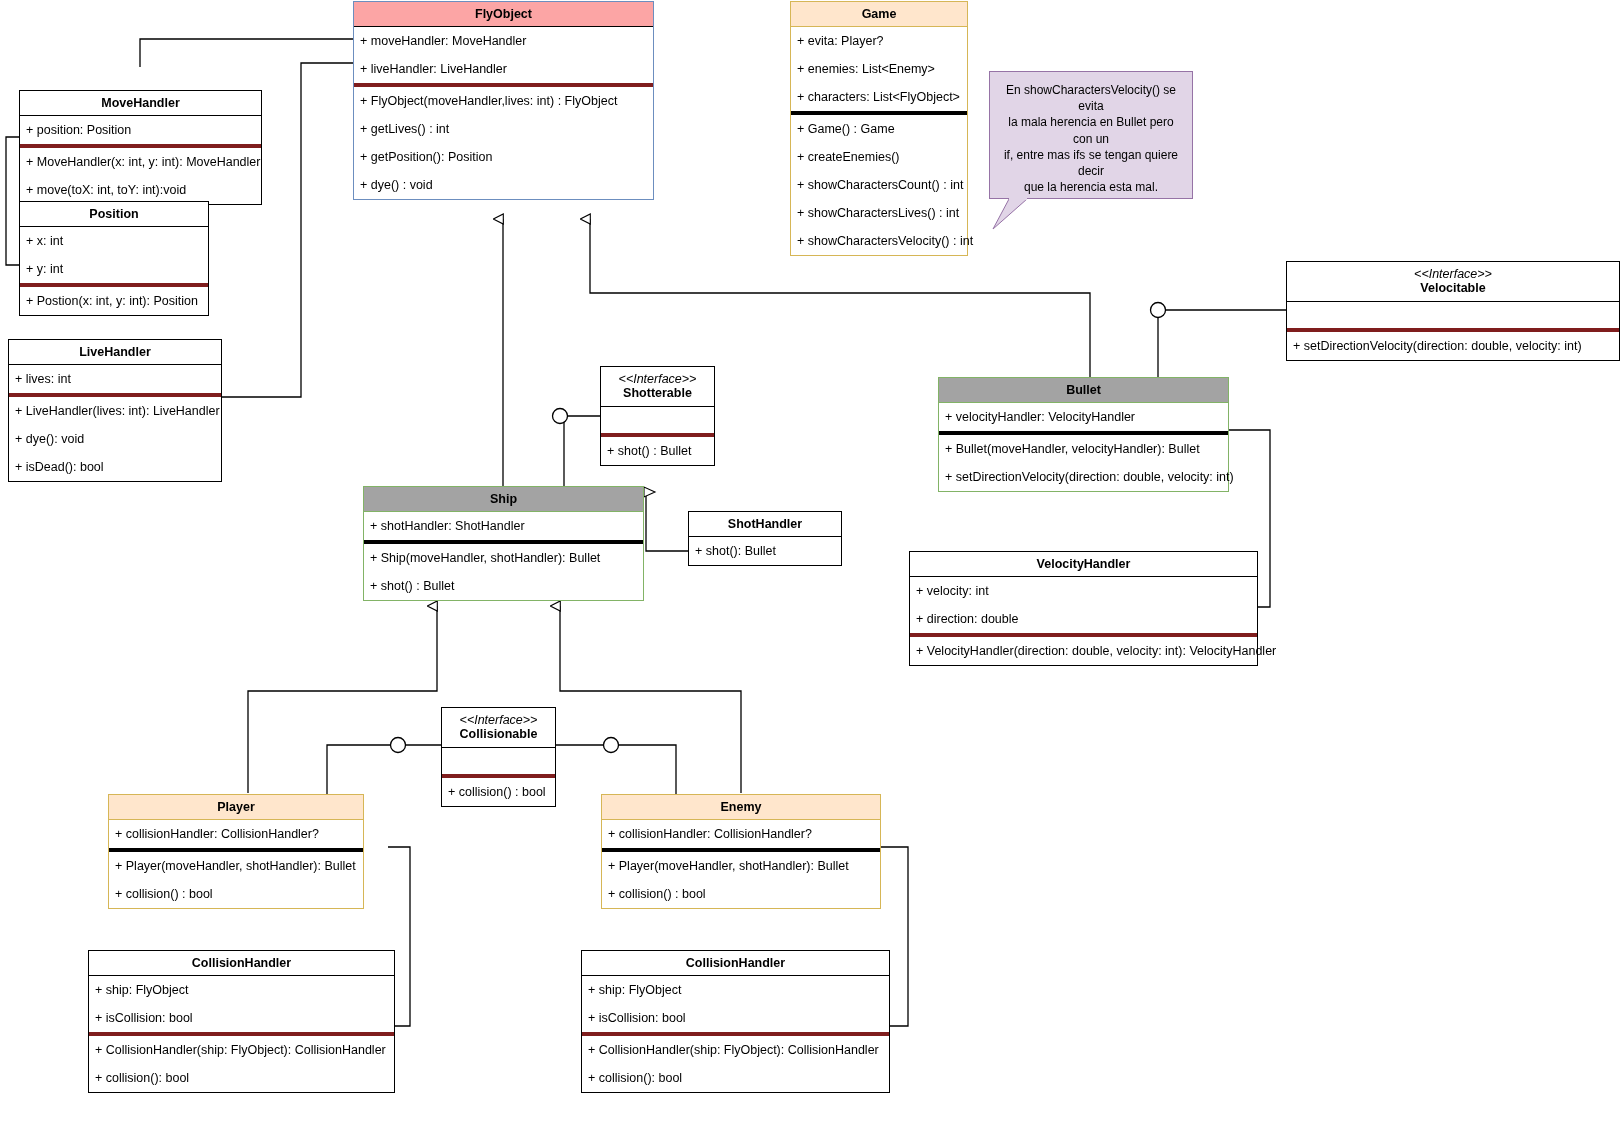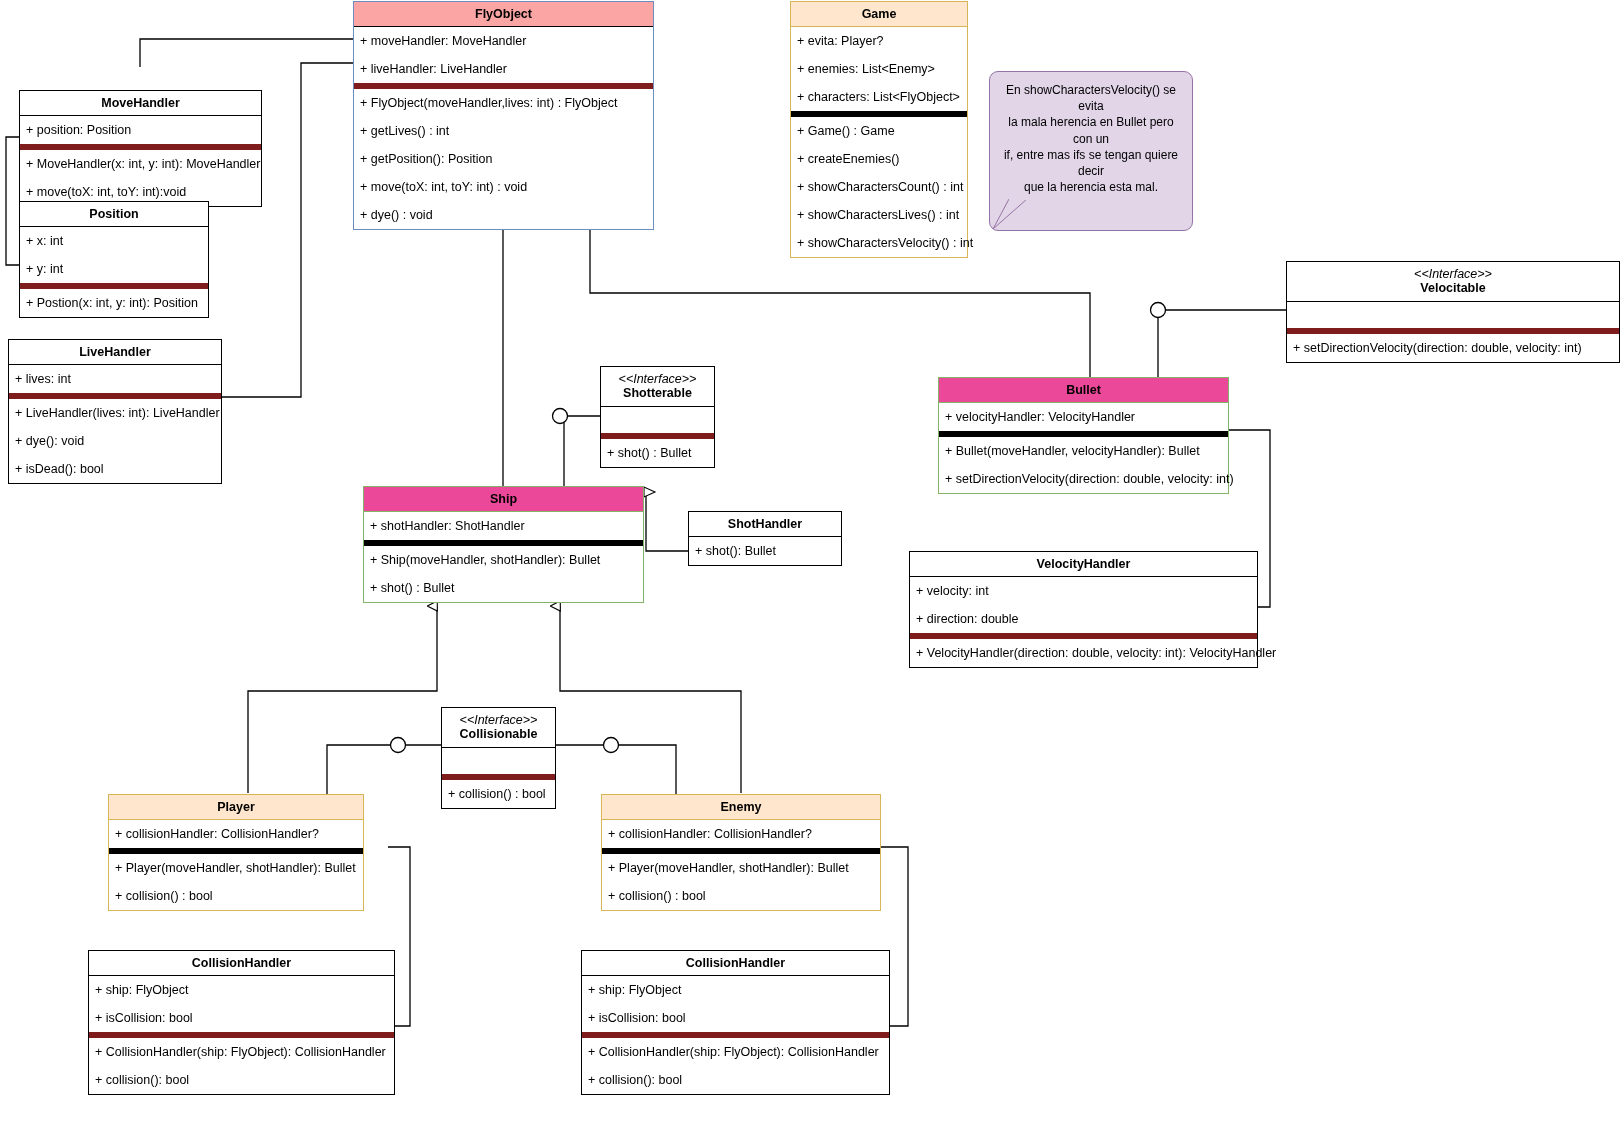--- a/index.html
+++ b/index.html
@@ -5,33 +5,33 @@
   html,body{margin:0;padding:0;background:#ffffff;}
   body{width:1621px;height:1124px;position:relative;overflow:hidden;
        font-family:"Liberation Sans",sans-serif;color:#000;}
   #canvas{position:absolute;left:0;top:0;width:1621px;height:1124px;}
   svg.wires{position:absolute;left:0;top:0;width:1621px;height:1124px;pointer-events:none;}
 
   .cls{position:absolute;box-sizing:border-box;border:1px solid #000;background:#fff;}
   .cls .hdr{font-weight:bold;text-align:center;font-size:12.5px;padding:5px 4px;
             border-bottom:1px solid #000;line-height:1.15;}
   .cls .hdr .stereo{font-weight:normal;font-style:italic;display:block;font-size:12.5px;}
-  .cls .sec{border-bottom:6px solid #7f1d1d;}
+  .cls .sec{border-bottom:4px solid #7f1d1d;}
   .cls .sec:last-child{border-bottom:none;}
   .cls .row{font-size:12.5px;padding:7px 6px;white-space:nowrap;}
   .cls .empty{height:26px;}
 
   
   .blue{border-color:#6c8ebf;}
   .blue .hdr{background:#fca5a5;border-bottom-color:#000;}
   .orange{border-color:#d6b656;}
   .orange .hdr{background:#ffe6cc;border-bottom-color:#d6b656;}
   .orange .sec{border-bottom-color:#000;}
   .green{border-color:#82b366;}
-  .green .hdr{background:#ec4899;border-bottom-color:#82b366;}
+  .green .hdr{background:#a3a3a3;border-bottom-color:#82b366;}
   .green .sec{border-bottom-color:#000;}
 
   .note{position:absolute;box-sizing:border-box;background:#e1d5e7;border:1px solid #9673a6;
         font-size:12px;line-height:1.35;text-align:center;padding:10px 8px;color:#000;}
   .notetail{position:absolute;}
 </style>
 </head>
 <body>
 
 <div id="canvas">
@@ -91,42 +91,41 @@
   <div class="cls blue" style="left:353px;top:1px;width:301px;">
     <div class="hdr">FlyObject</div>
     <div class="sec">
       <div class="row">+ moveHandler: MoveHandler</div>
       <div class="row">+ liveHandler: LiveHandler</div>
     </div>
     <div class="sec">
       <div class="row">+ FlyObject(moveHandler,lives: int) : FlyObject</div>
       <div class="row">+ getLives() : int</div>
       <div class="row">+ getPosition(): Position</div>
-      <div class="row">+ move(toX: int, toY: int) : void</div>
       <div class="row">+ dye() : void</div>
     </div>
   </div>
 
   <div class="cls orange" style="left:790px;top:1px;width:178px;">
     <div class="hdr">Game</div>
     <div class="sec">
       <div class="row">+ evita: Player?</div>
       <div class="row">+ enemies: List&lt;Enemy&gt;</div>
       <div class="row">+ characters: List&lt;FlyObject&gt;</div>
     </div>
     <div class="sec">
       <div class="row">+ Game() : Game</div>
       <div class="row">+ createEnemies()</div>
       <div class="row">+ showCharactersCount() : int</div>
       <div class="row">+ showCharactersLives() : int</div>
       <div class="row">+ showCharactersVelocity() : int</div>
     </div>
   </div>
 
-  <div class="note" style="left:989px;top:71px;width:204px;height:160px;border-radius:9px;">
+  <div class="note" style="left:989px;top:71px;width:204px;height:128px;">
     <div>En showCharactersVelocity() se evita</div>
     <div>la mala herencia en Bullet pero con un</div>
     <div>if, entre mas ifs se tengan quiere decir</div>
     <div>que la herencia esta mal.</div>
   </div>
   <svg class="notetail" style="left:985px;top:195px;width:60px;height:40px;" viewBox="0 0 60 40">
     <path d="M24,4 L42,4 L8,34 Z" fill="#e1d5e7" stroke="#9673a6" stroke-width="1"></path>
     <path d="M24,4 L42,4" stroke="#e1d5e7" stroke-width="2.2"></path>
   </svg>
 

